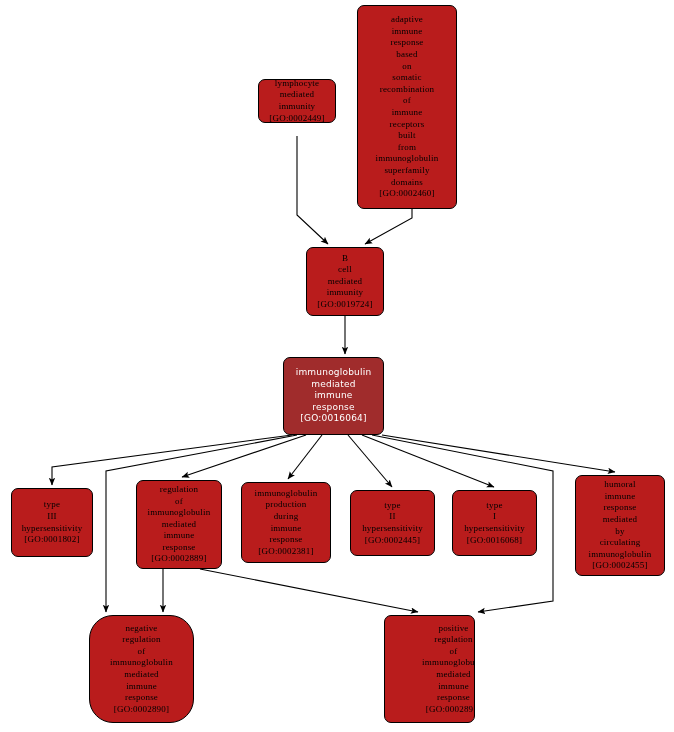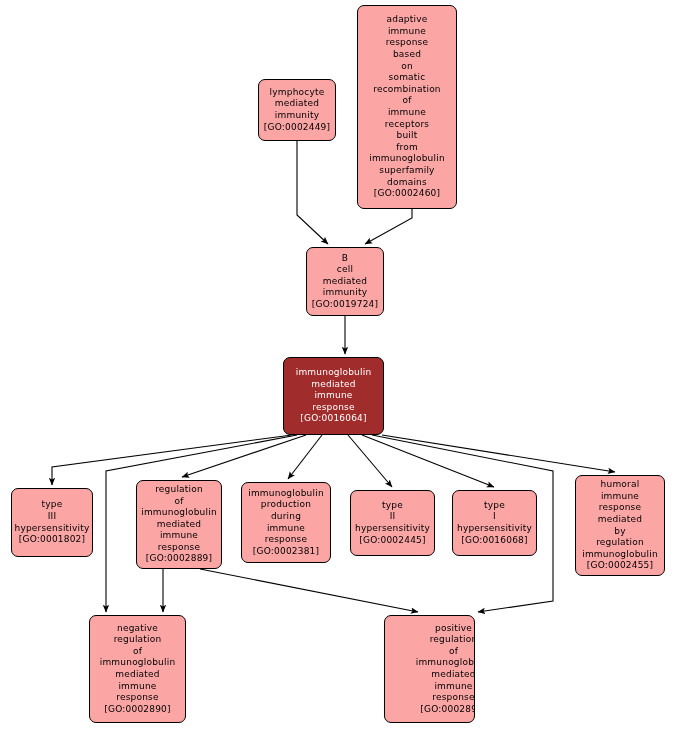--- a/index.html
+++ b/index.html
@@ -36,22 +36,23 @@
     align-items: center;
     justify-content: center;
     text-align: center;
     font-size: 9px;
     line-height: 11.6px;
     letter-spacing: 0.2px;
     overflow: hidden;
     z-index: 2;
   }
   .go-node.fill-salmon {
-    background: #fca5a5;
+    background: #b91c1c;
     color: #000000;
+    font-family: Liberation Serif, serif;
   }
   .go-node.fill-dark {
     background: #a02c2c;
     color: #ffffff;
   }
   .go-node .node-words {
     display: block;
     padding: 0 3px;
     white-space: pre-line;
   }
@@ -76,21 +77,21 @@
         <path d="M 322 435 L 288 479" marker-end="url(#arrowhead)"></path>
         <path d="M 348 435 L 392 487" marker-end="url(#arrowhead)"></path>
         <path d="M 362 435 L 494 487" marker-end="url(#arrowhead)"></path>
         <path d="M 372 435 L 553 471 L 553 601 L 478 612" marker-end="url(#arrowhead)"></path>
         <path d="M 382 435 L 615 472" marker-end="url(#arrowhead)"></path>
         <path d="M 163 569 L 163 612" marker-end="url(#arrowhead)"></path>
         <path d="M 200 569 L 418 612" marker-end="url(#arrowhead)"></path>
       </g>
   </svg>
   <div id="node-layer">
-      <div class="go-node fill-salmon" style="left: 258px; top: 79px; width: 78px; height: 62px;">
+      <div class="go-node fill-salmon" style="left: 258px; top: 79px; width: 78px; height: 44px;">
         <span class="node-words">lymphocyte
 mediated
 immunity
 [GO:0002449]</span>
       </div>
       <div class="go-node fill-salmon" style="left: 357px; top: 5px; width: 100px; height: 204px;">
         <span class="node-words">adaptive
 immune
 response
 based
@@ -155,25 +156,25 @@
 I
 hypersensitivity
 [GO:0016068]</span>
       </div>
       <div class="go-node fill-salmon" style="left: 575px; top: 475px; width: 90px; height: 101px;">
         <span class="node-words">humoral
 immune
 response
 mediated
 by
-regulation
+circulating
 immunoglobulin
 [GO:0002455]</span>
       </div>
-      <div class="go-node fill-salmon" style="left: 89px; top: 615px; width: 97px; height: 108px;">
+      <div class="go-node fill-salmon" style="left: 89px; top: 615px; width: 105px; height: 108px; border-radius: 24px;">
         <span class="node-words">negative
 regulation
 of
 immunoglobulin
 mediated
 immune
 response
 [GO:0002890]</span>
       </div>
       <div class="go-node fill-salmon" style="left: 384px; top: 615px; width: 91px; height: 108px; padding-left: 48px;">

